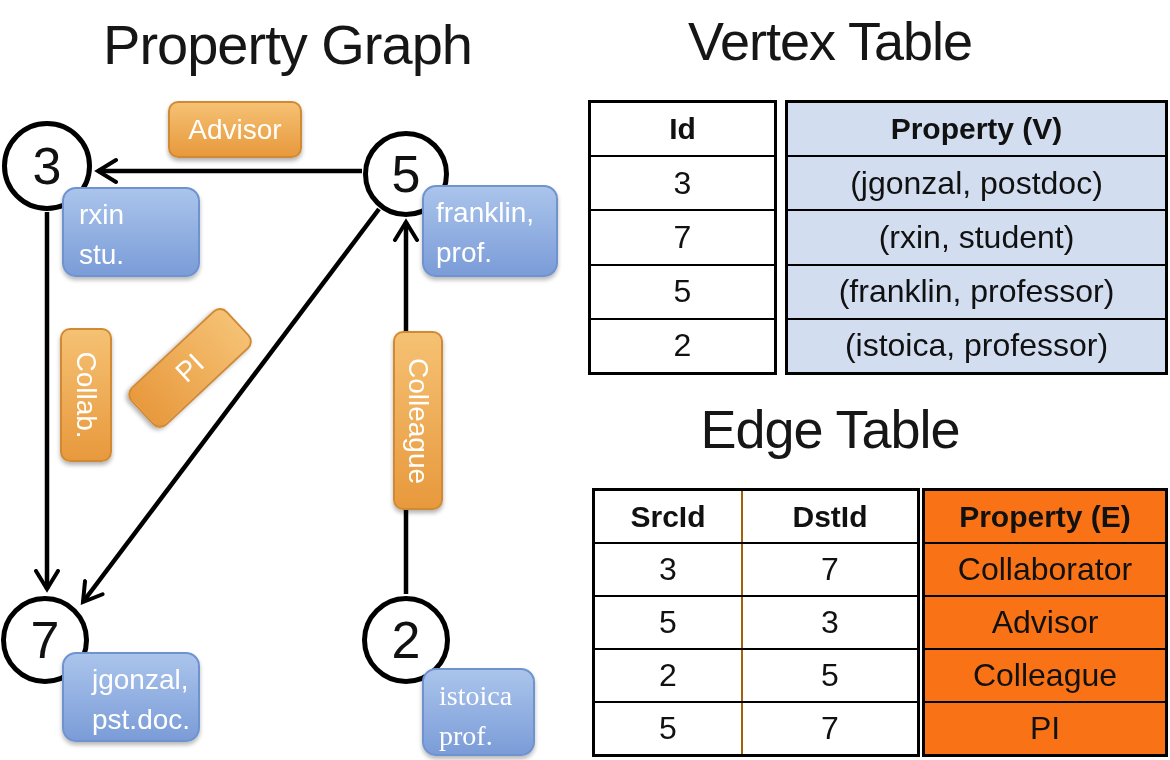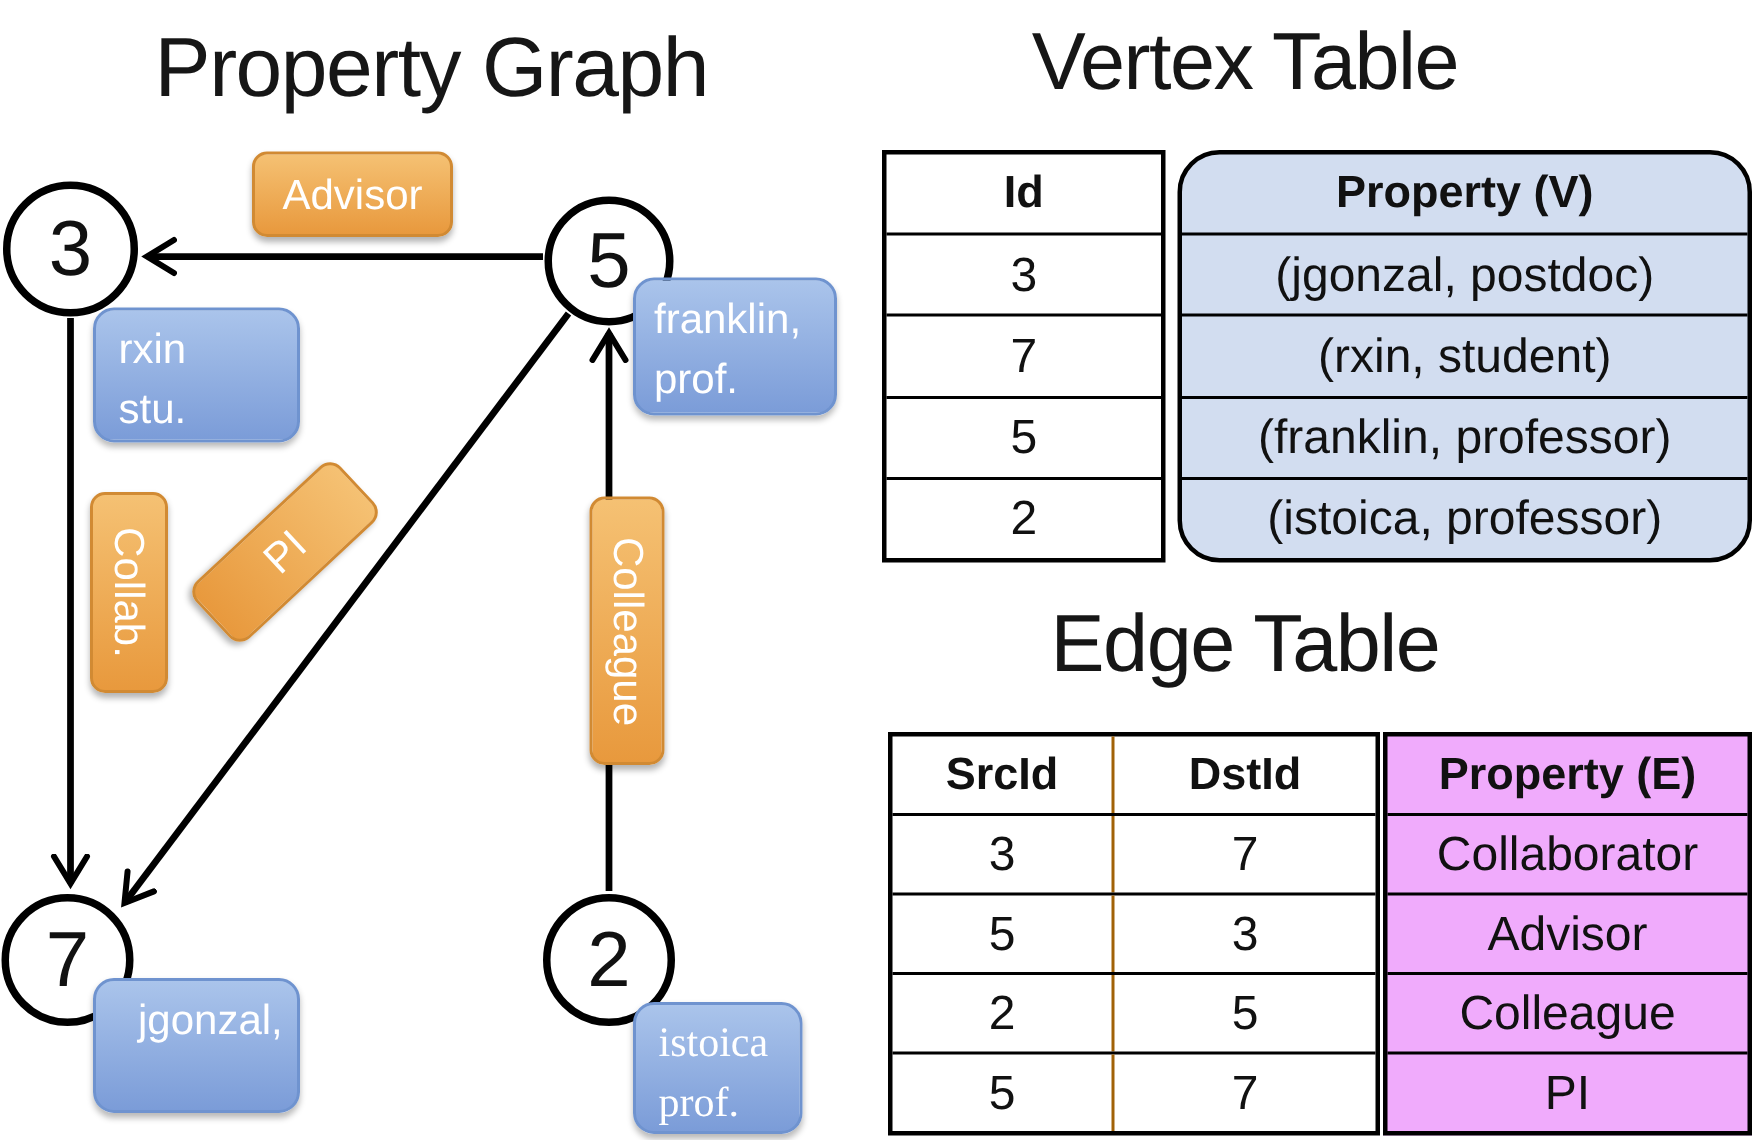--- a/index.html
+++ b/index.html
@@ -47,41 +47,41 @@
   #label-pi span        { transform:rotate(-90deg); white-space:nowrap; }
 
   
   .vbox {
     position:absolute; z-index:4; box-sizing:border-box;
     background:linear-gradient(180deg,#aac4eb 0%,#7b9cd8 100%);
     border:2px solid #6f93cf; border-radius:14px;
     box-shadow:0 3px 4px rgba(0,0,0,0.28);
     color:#fff; font-size:28px; line-height:1.42; padding:6px 0 0 15px;
   }
-  #vbox-rxin     { left:62px;  top:187px; width:138px; height:90px;margin-top:18px; }
+  #vbox-rxin     { left:62px;  top:187px; width:138px; height:90px; }
   #vbox-franklin { left:422px; top:185px; width:136px; height:92px;padding-left:12px; }
   #vbox-jgonzal  { left:62px;  top:652px; width:138px; height:90px;padding-left:28px; }
   #vbox-istoica  { left:422px; top:668px; width:113px; height:88px;font-family:Liberation Serif, serif; }
 
   
   .subtable {
     position:absolute; z-index:1; box-sizing:border-box;
     border:3px solid #000; background:#fff;
     display:flex; flex-direction:column;
   }
   .subtable .trow {
     flex:1; display:flex; align-items:center; justify-content:center;
     font-size:32px; color:#111; border-top:2px solid #000;
   }
   .subtable .trow:first-child { border-top:none; }
   .trow.th { font-weight:bold; font-size:30px; }
   .fill-blue { background:#d2ddf0; }
-  .fill-tan  { background:#f0abfc; }
+  .fill-tan  { background:#f97316; }
   #vt-id   { left:588px; top:100px; width:189px; height:275px; }
-  #vt-prop { left:785px; top:100px; width:383px; height:275px;border-radius:28px; }
+  #vt-prop { left:785px; top:100px; width:383px; height:275px; }
   #et-ids  { left:592px; top:488px; width:328px; height:269px; }
   #et-prop { left:922px; top:488px; width:246px; height:269px; }
   .c  { display:flex; align-items:center; justify-content:center; height:100%; box-sizing:border-box; }
   .c1 { width:148px; border-right:2px solid #a16207; }
   .c2 { flex:1; }
 </style>
 </head>
 <body>
 
 <div class="stage">
@@ -131,20 +131,21 @@
   <div class="vbox" id="vbox-rxin">
     <div>rxin</div>
     <div>stu.</div>
   </div>
   <div class="vbox" id="vbox-franklin">
     <div>franklin,</div>
     <div>prof.</div>
   </div>
   <div class="vbox" id="vbox-jgonzal">
     <div>jgonzal,</div>
+    <div>pst.doc.</div>
   </div>
   <div class="vbox" id="vbox-istoica">
     <div>istoica</div>
     <div>prof.</div>
   </div>
 
   <div class="subtable" id="vt-id">
     <div class="trow th">Id</div>
     <div class="trow">3</div>
     <div class="trow">7</div>

